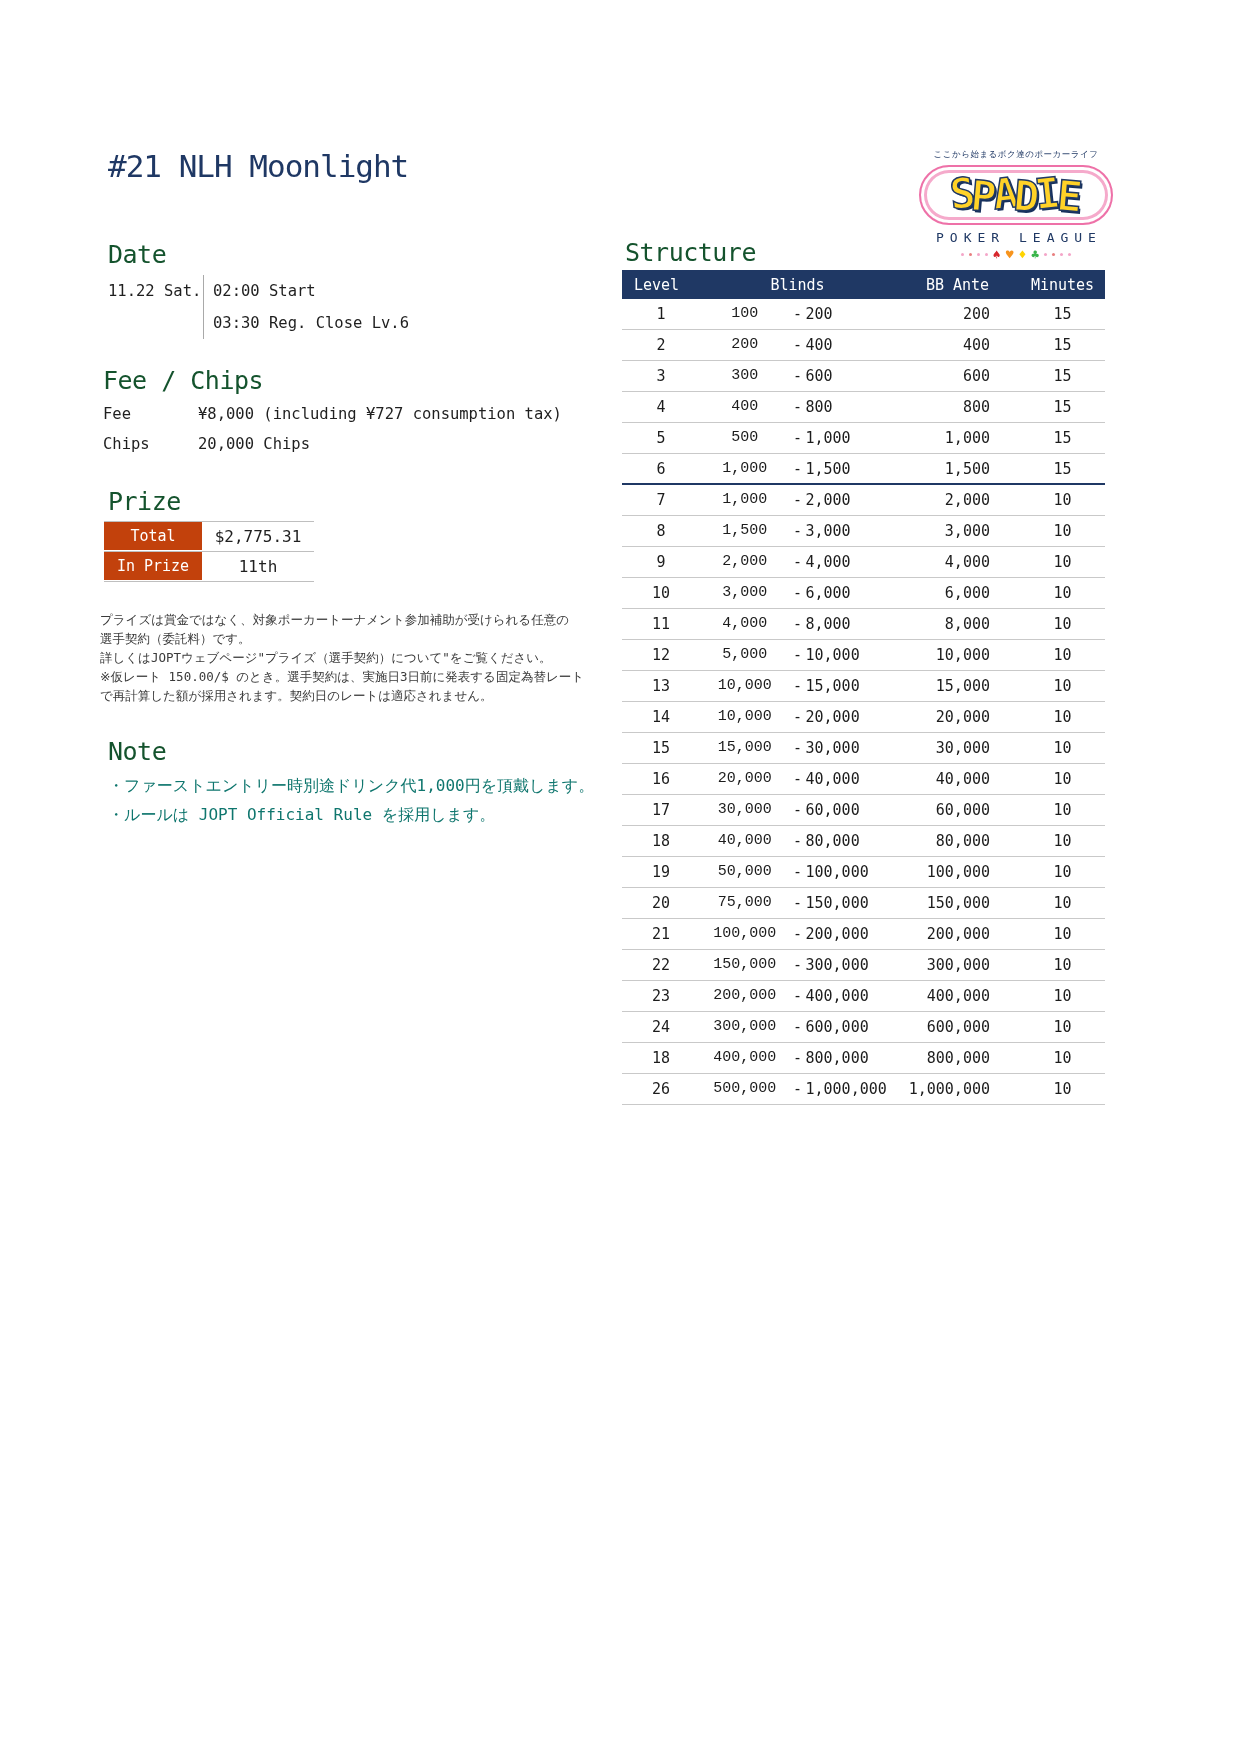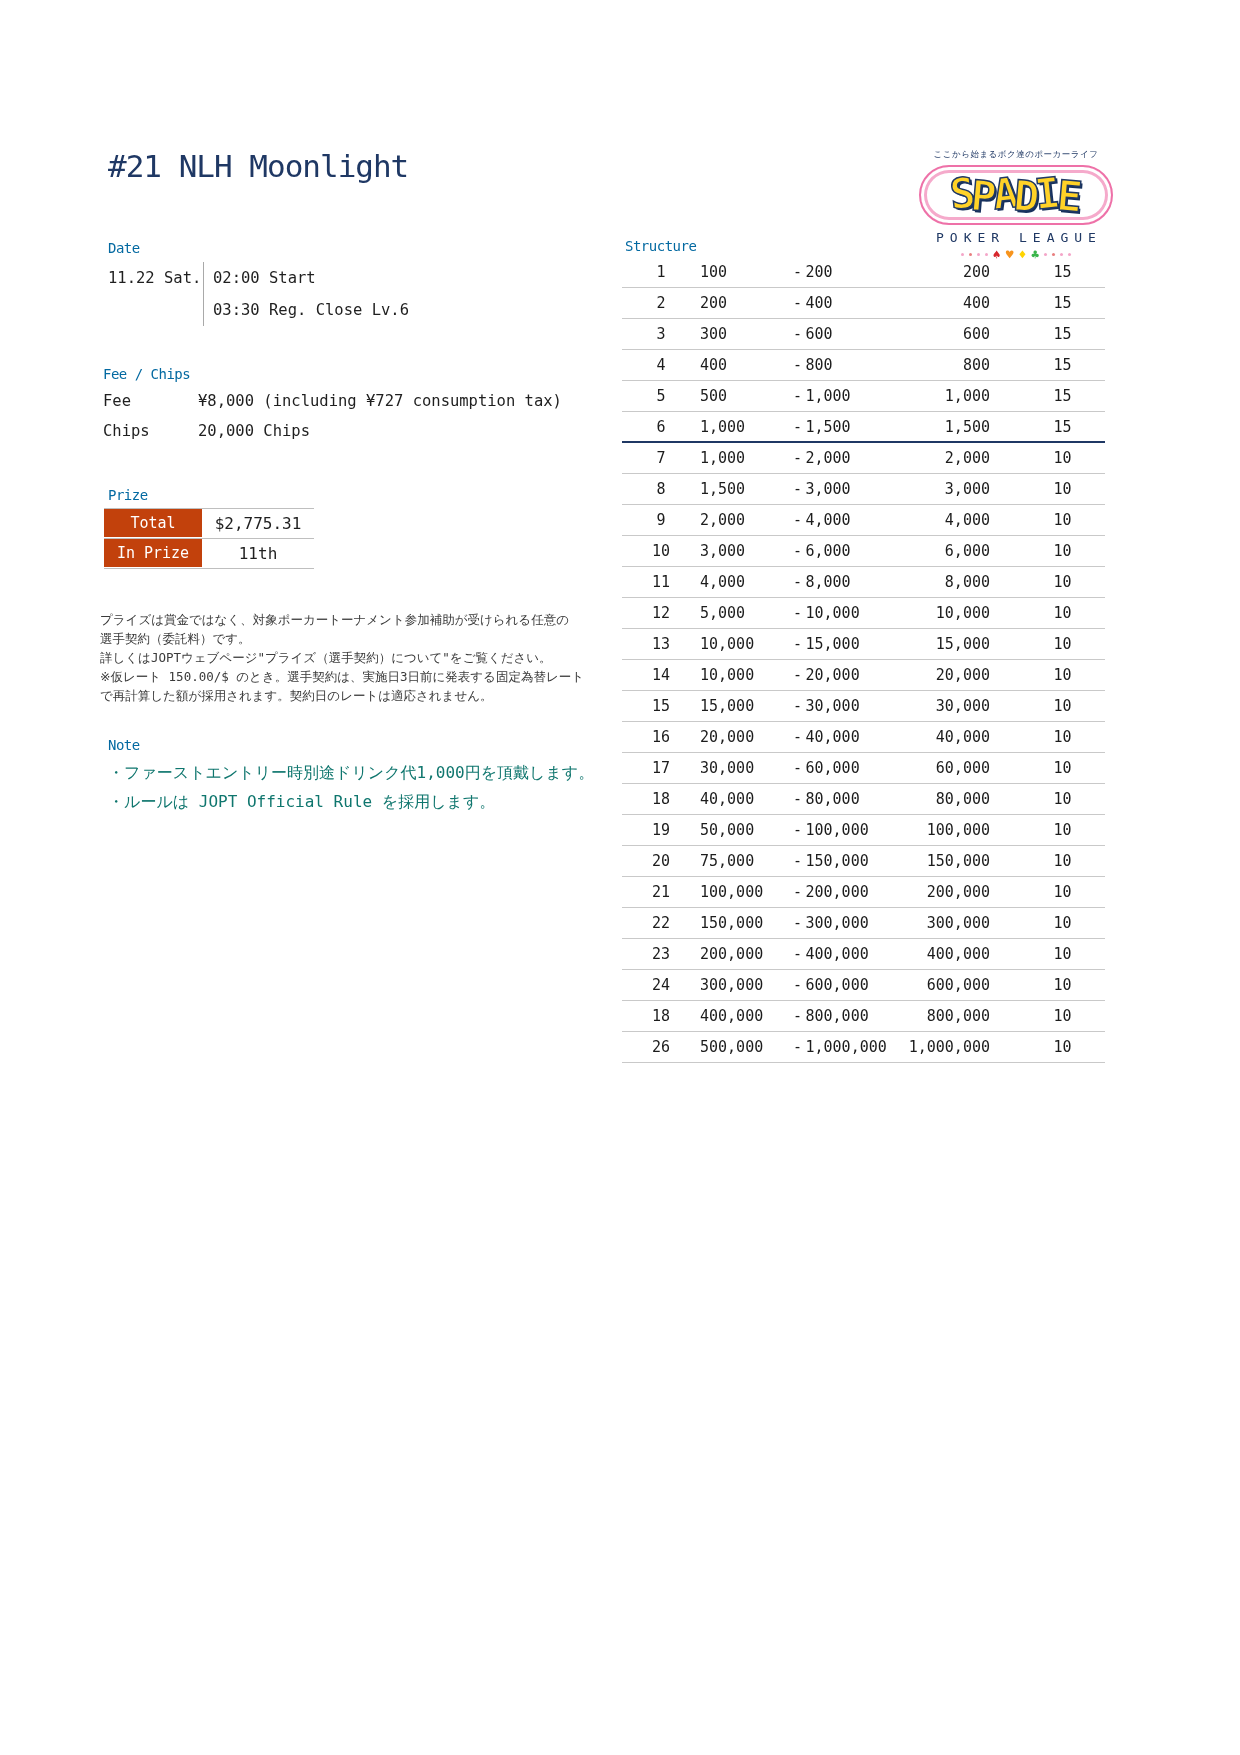--- a/index.html
+++ b/index.html
@@ -8,21 +8,21 @@
     position:relative; width:1240px; height:1672px; background:#ffffff;
     font-family:"DejaVu Sans Mono","DejaVu Sans",monospace;
     color:#1f1f1f; overflow:hidden;border-radius:28px;
   }
   
   .h-title {
     position:absolute; left:108px; top:148px;
     font-size:31px; font-weight:normal; letter-spacing:-1px; color:#1f3864;
   }
   .sec-head {
-    font-size:14px; letter-spacing:-0.5px; color:#0369a1; font-weight:normal;
+    font-size:25px; letter-spacing:-0.5px; color:#14532d; font-weight:normal;
   }
   
   .logo { position:absolute; left:916px; top:149px; width:200px; text-align:center; }
   .logo-tagline { font-size:8.5px; color:#1f3864; letter-spacing:0.5px; white-space:nowrap; }
   .logo-ring {
     margin:4px auto 0; width:194px; height:60px; border-radius:30px;
     border:2px solid #ee71a8;
     box-shadow: inset 0 0 0 3px #ffffff, inset 0 0 0 6px #f5aacb;
     display:flex; align-items:center; justify-content:center;
   }
@@ -81,21 +81,21 @@
   .s-head .c0 { padding-left:12px; text-align:left; }
   .s-head .c1, .s-head .c2, .s-head .c3 { text-align:center; }
   .s-row {
     display:grid; grid-template-columns:78px 195px 125px 85px;
     height:31px; align-items:center; border-bottom:1px solid #c9c9c9;
     color:#1c1c1c;
   }
   .s-row.reg-close { border-bottom:2px solid #1f3864; }
   .s-row .c-level { text-align:center; }
   .s-row .c-blinds { display:grid; grid-template-columns:1fr 16px 1fr; }
-  .c-blinds .sb { text-align:left; white-space:nowrap; }
+  .c-blinds .sb { text-align:center; white-space:nowrap;font-family:Liberation Mono, monospace; }
   .c-blinds .dash { text-align:center; }
   .c-blinds .bb { text-align:left; white-space:nowrap; }
   .s-row .c-ante { text-align:right; padding-right:30px; }
   .s-row .c-min { text-align:center; }
 </style>
 </head>
 <body>
 
 <div class="page">
 
@@ -172,20 +172,26 @@
     <div class="sec-head">Note</div>
     <div class="note-items">
       <div class="note-item">・ファーストエントリー時別途ドリンク代1,000円を頂戴します。</div>
       <div class="note-item">・ルールは JOPT Official Rule を採用します。</div>
     </div>
   </div>
 
   <div class="sec-structure">
     <div class="sec-head">Structure</div>
     <div class="s-table">
+      <div class="s-head">
+        <div class="c0">Level</div>
+        <div class="c1">Blinds</div>
+        <div class="c2">BB Ante</div>
+        <div class="c3">Minutes</div>
+      </div>
       <div id="struct-body">
           <div class="s-row">
             <div class="c-level">1</div>
             <div class="c-blinds">
               <span class="sb">100</span>
               <span class="dash">-</span>
               <span class="bb">200</span>
             </div>
             <div class="c-ante">200</div>
             <div class="c-min">15</div>

